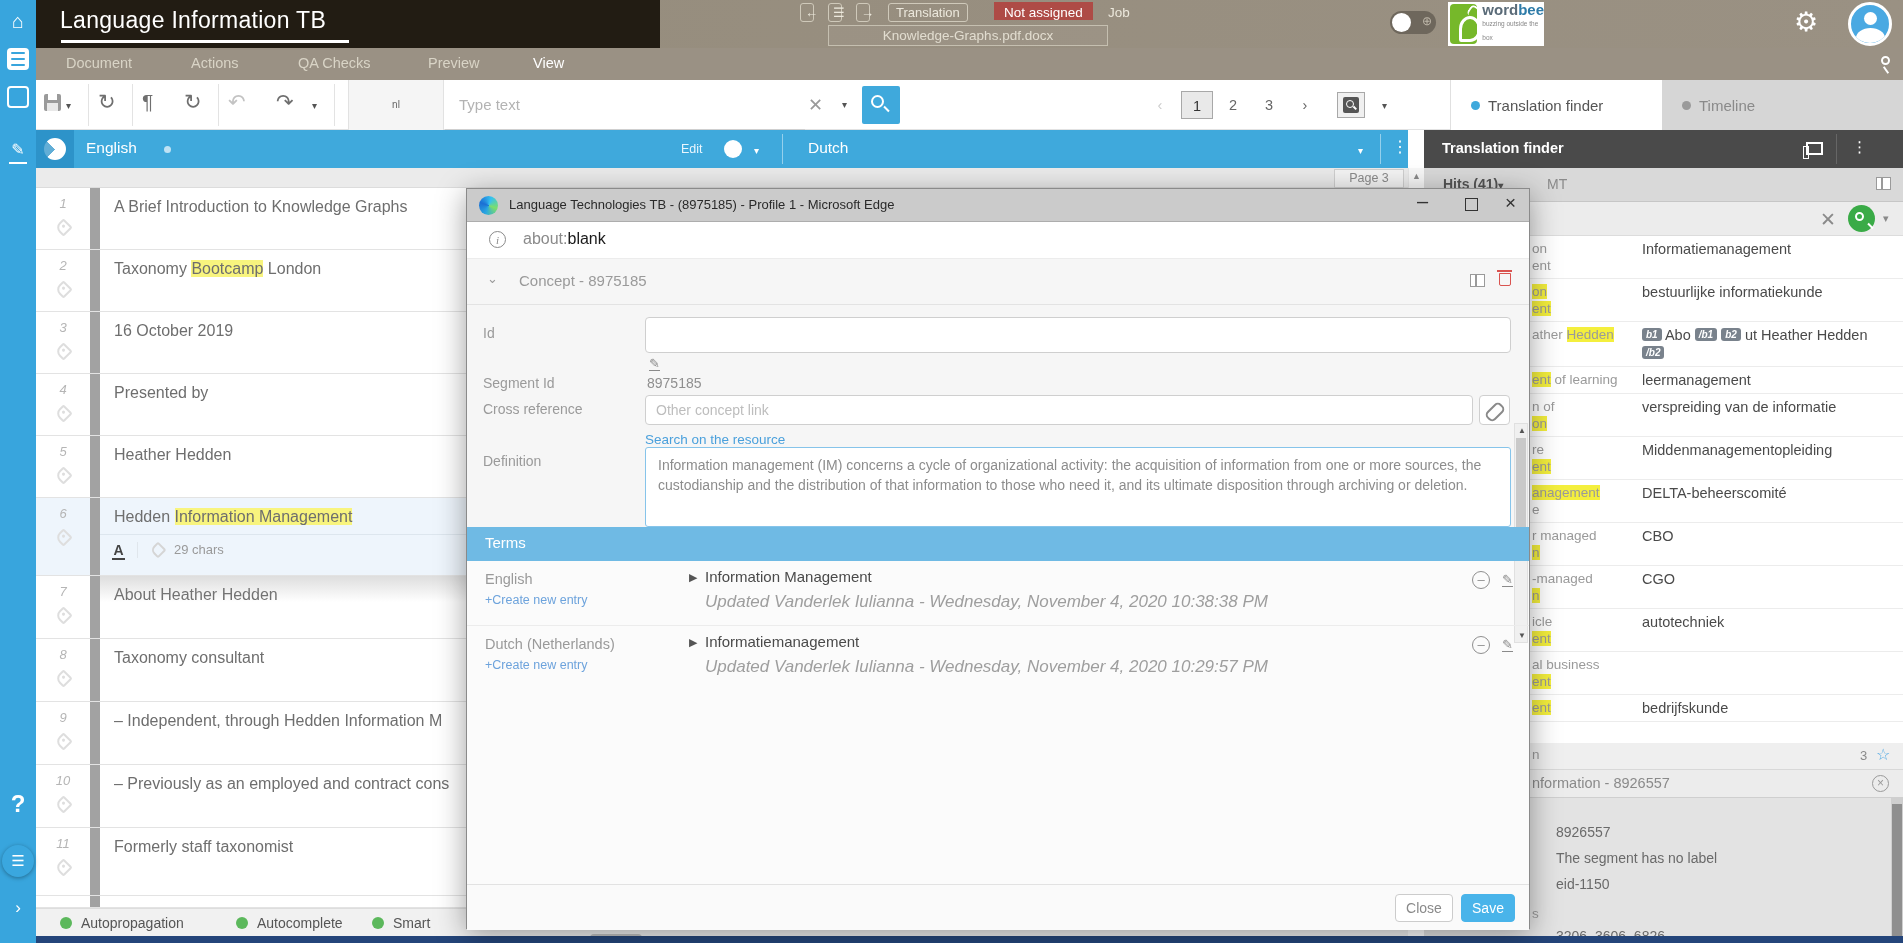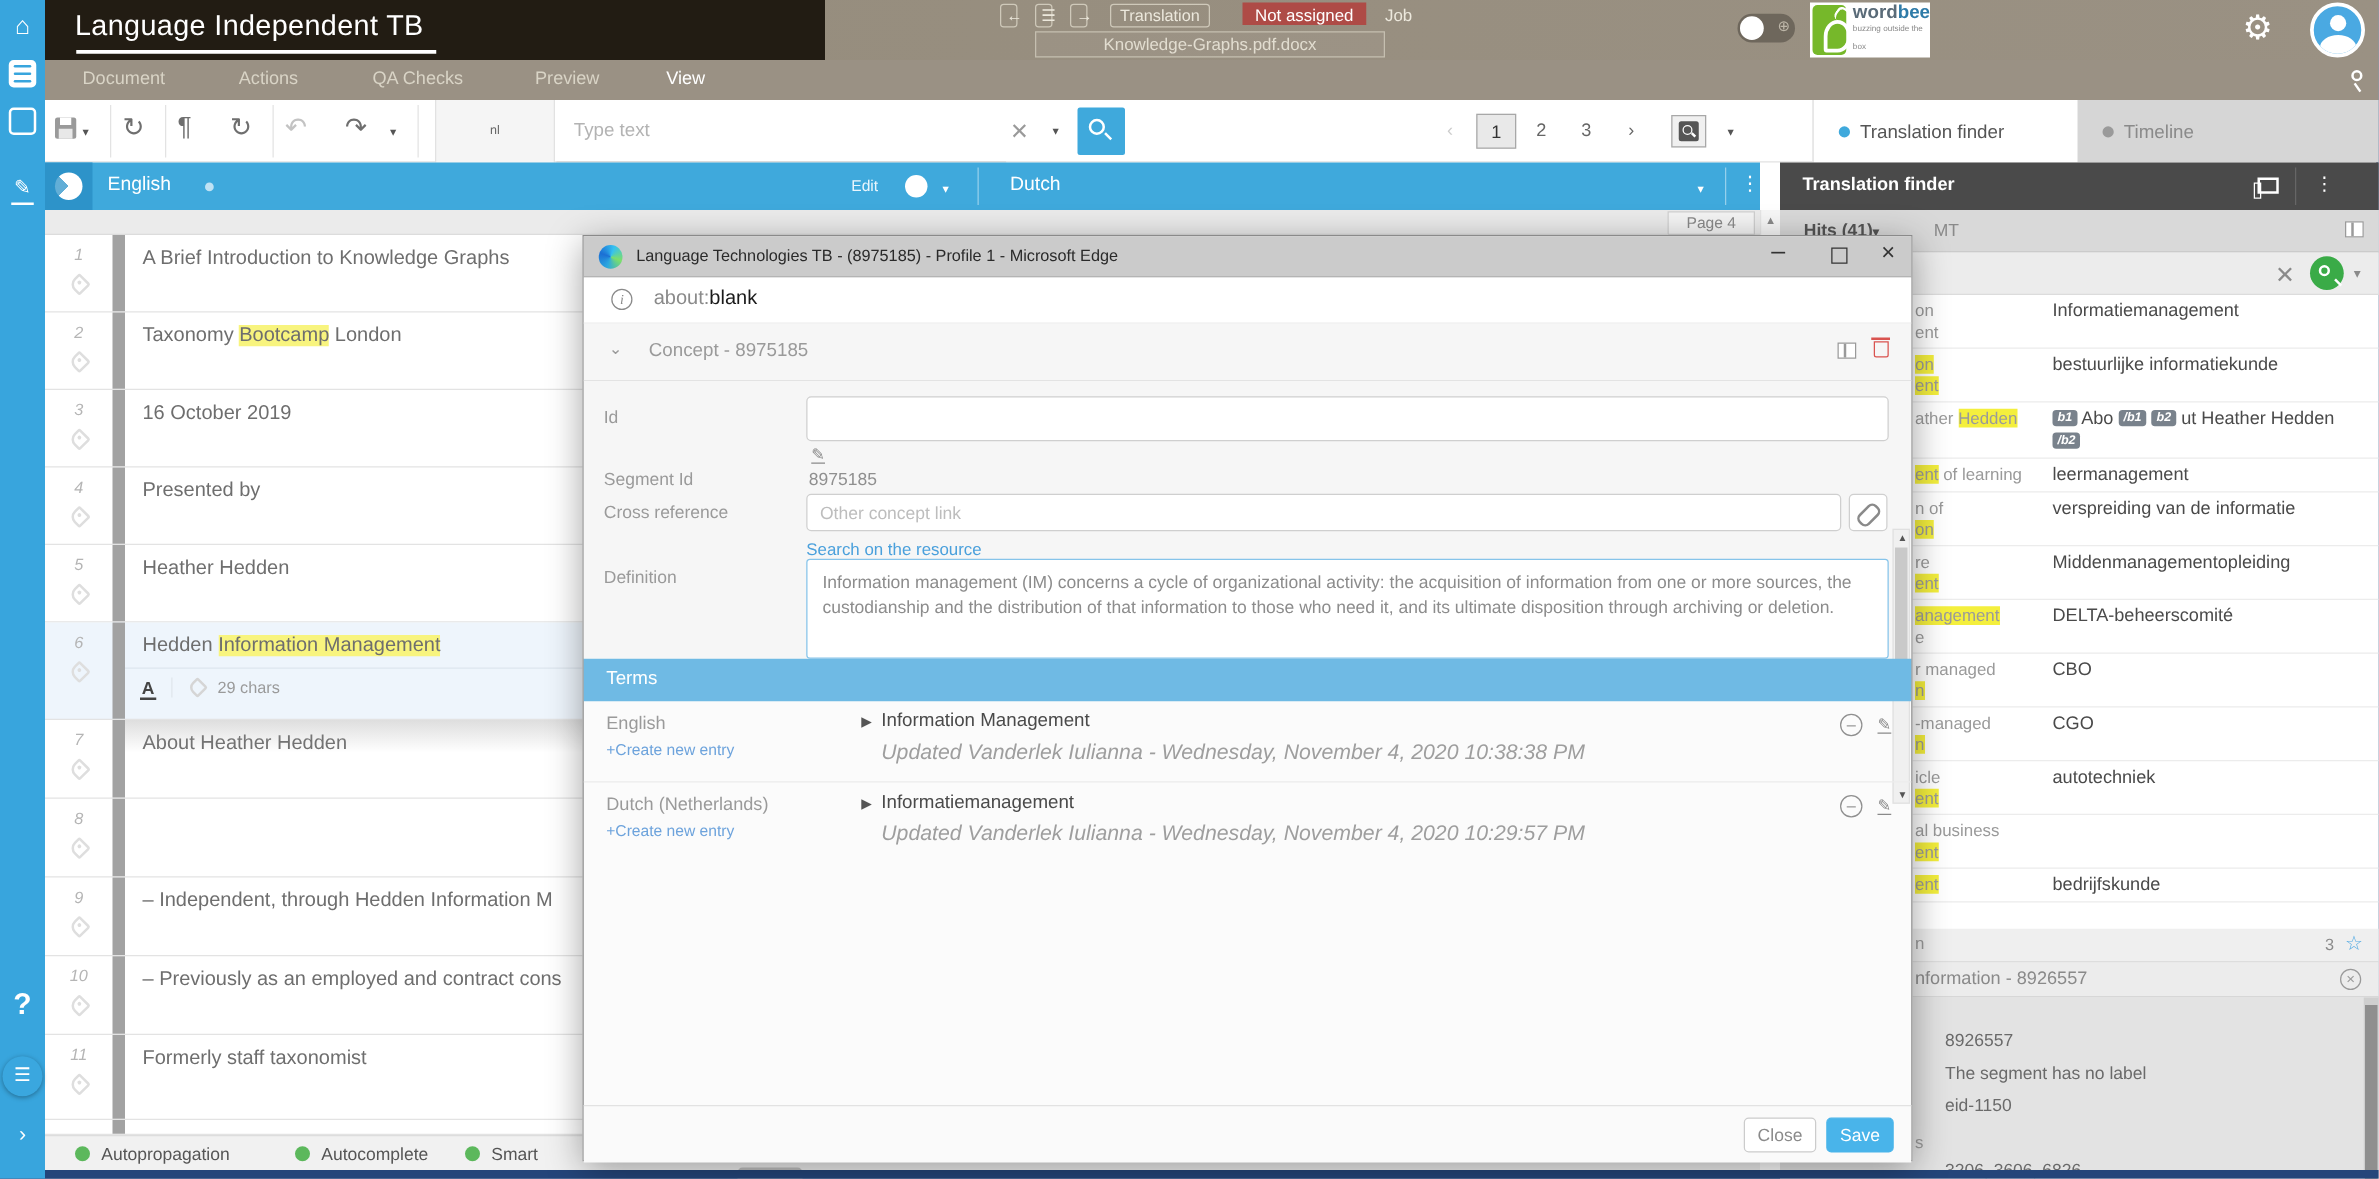--- a/index.html
+++ b/index.html
@@ -252,21 +252,21 @@
     <div class="sq-ic" style="top:86px;background:transparent;border:2px solid #fff;"></div>
     <div class="sb-ic" style="top:140px;font-size:16px;">✎</div>
     <div class="pencil-bar" style="top:162px;"></div>
     <div class="sb-ic" style="top:790px;font-size:24px;font-weight:bold;">?</div>
     <div class="circ-menu" style="top:845px;">☰</div>
     <div class="sb-ic" style="top:898px;font-size:17px;">›</div>
   </div>
 
   <div id="topbar">
     <div class="darkzone"></div>
-    <div id="tb-title">Language Independent TB</div>
+    <div id="tb-title">Language Information TB</div>
     <div id="tb-underline"></div>
 
     <div class="topbtn" style="left:764px;width:14px;padding:0 4px;">←</div>
     <div class="topbtn" style="left:792px;width:14px;padding:0 4px;">☰</div>
     <div class="topbtn" style="left:820px;width:14px;padding:0 4px;">→</div>
     <div class="topbtn" style="left:852px;">Translation</div>
     <div class="badge-red" style="left:958px;">Not assigned</div>
     <div class="toplabel" style="left:1072px;">Job</div>
     <div id="filenamebox">Knowledge-Graphs.pdf.docx</div>
 
@@ -348,21 +348,21 @@
   </div>
 
   <div id="darkbar">
     <div class="ttl">Translation finder</div>
     <div class="winico" style="left:1800px; left:382px; top:12px;"></div>
     <div style="position:absolute;left:412px;top:4px;width:1px;height:30px;background:#666;"></div>
     <div style="position:absolute;left:428px;top:8px;font-size:15px;">⋮</div>
   </div>
 
   <div id="colstrip">
-    <div id="pagebox">Page 4</div>
+    <div id="pagebox">Page 3</div>
   </div>
   <div id="editscroll">
       <div class="up">▲</div>
     </div>
 
   <div id="segments">
     <div class="seg" style="height:62px;">
       <div class="segnum"><span>1</span><span class="tagico"></span></div>
       <div class="segbar"></div>
       <div class="segtxt"><span>A Brief Introduction to Knowledge Graphs</span><span class="seghl"></span><span></span></div>
@@ -400,20 +400,21 @@
       </div>
     </div>
     <div class="seg shade7" style="height:63px;">
       <div class="segnum"><span>7</span><span class="tagico"></span></div>
       <div class="segbar"></div>
       <div class="segtxt"><span>About Heather Hedden</span><span class="seghl"></span><span></span></div>
     </div>
     <div class="seg" style="height:63px;">
       <div class="segnum"><span>8</span><span class="tagico"></span></div>
       <div class="segbar"></div>
+      <div class="segtxt"><span>Taxonomy consultant</span><span class="seghl"></span><span></span></div>
     </div>
     <div class="seg" style="height:63px;">
       <div class="segnum"><span>9</span><span class="tagico"></span></div>
       <div class="segbar"></div>
       <div class="segtxt"><span>– Independent, through Hedden Information M</span><span class="seghl"></span><span></span></div>
     </div>
     <div class="seg" style="height:63px;">
       <div class="segnum"><span>10</span><span class="tagico"></span></div>
       <div class="segbar"></div>
       <div class="segtxt"><span>– Previously as an employed and contract cons</span><span class="seghl"></span><span></span></div>

